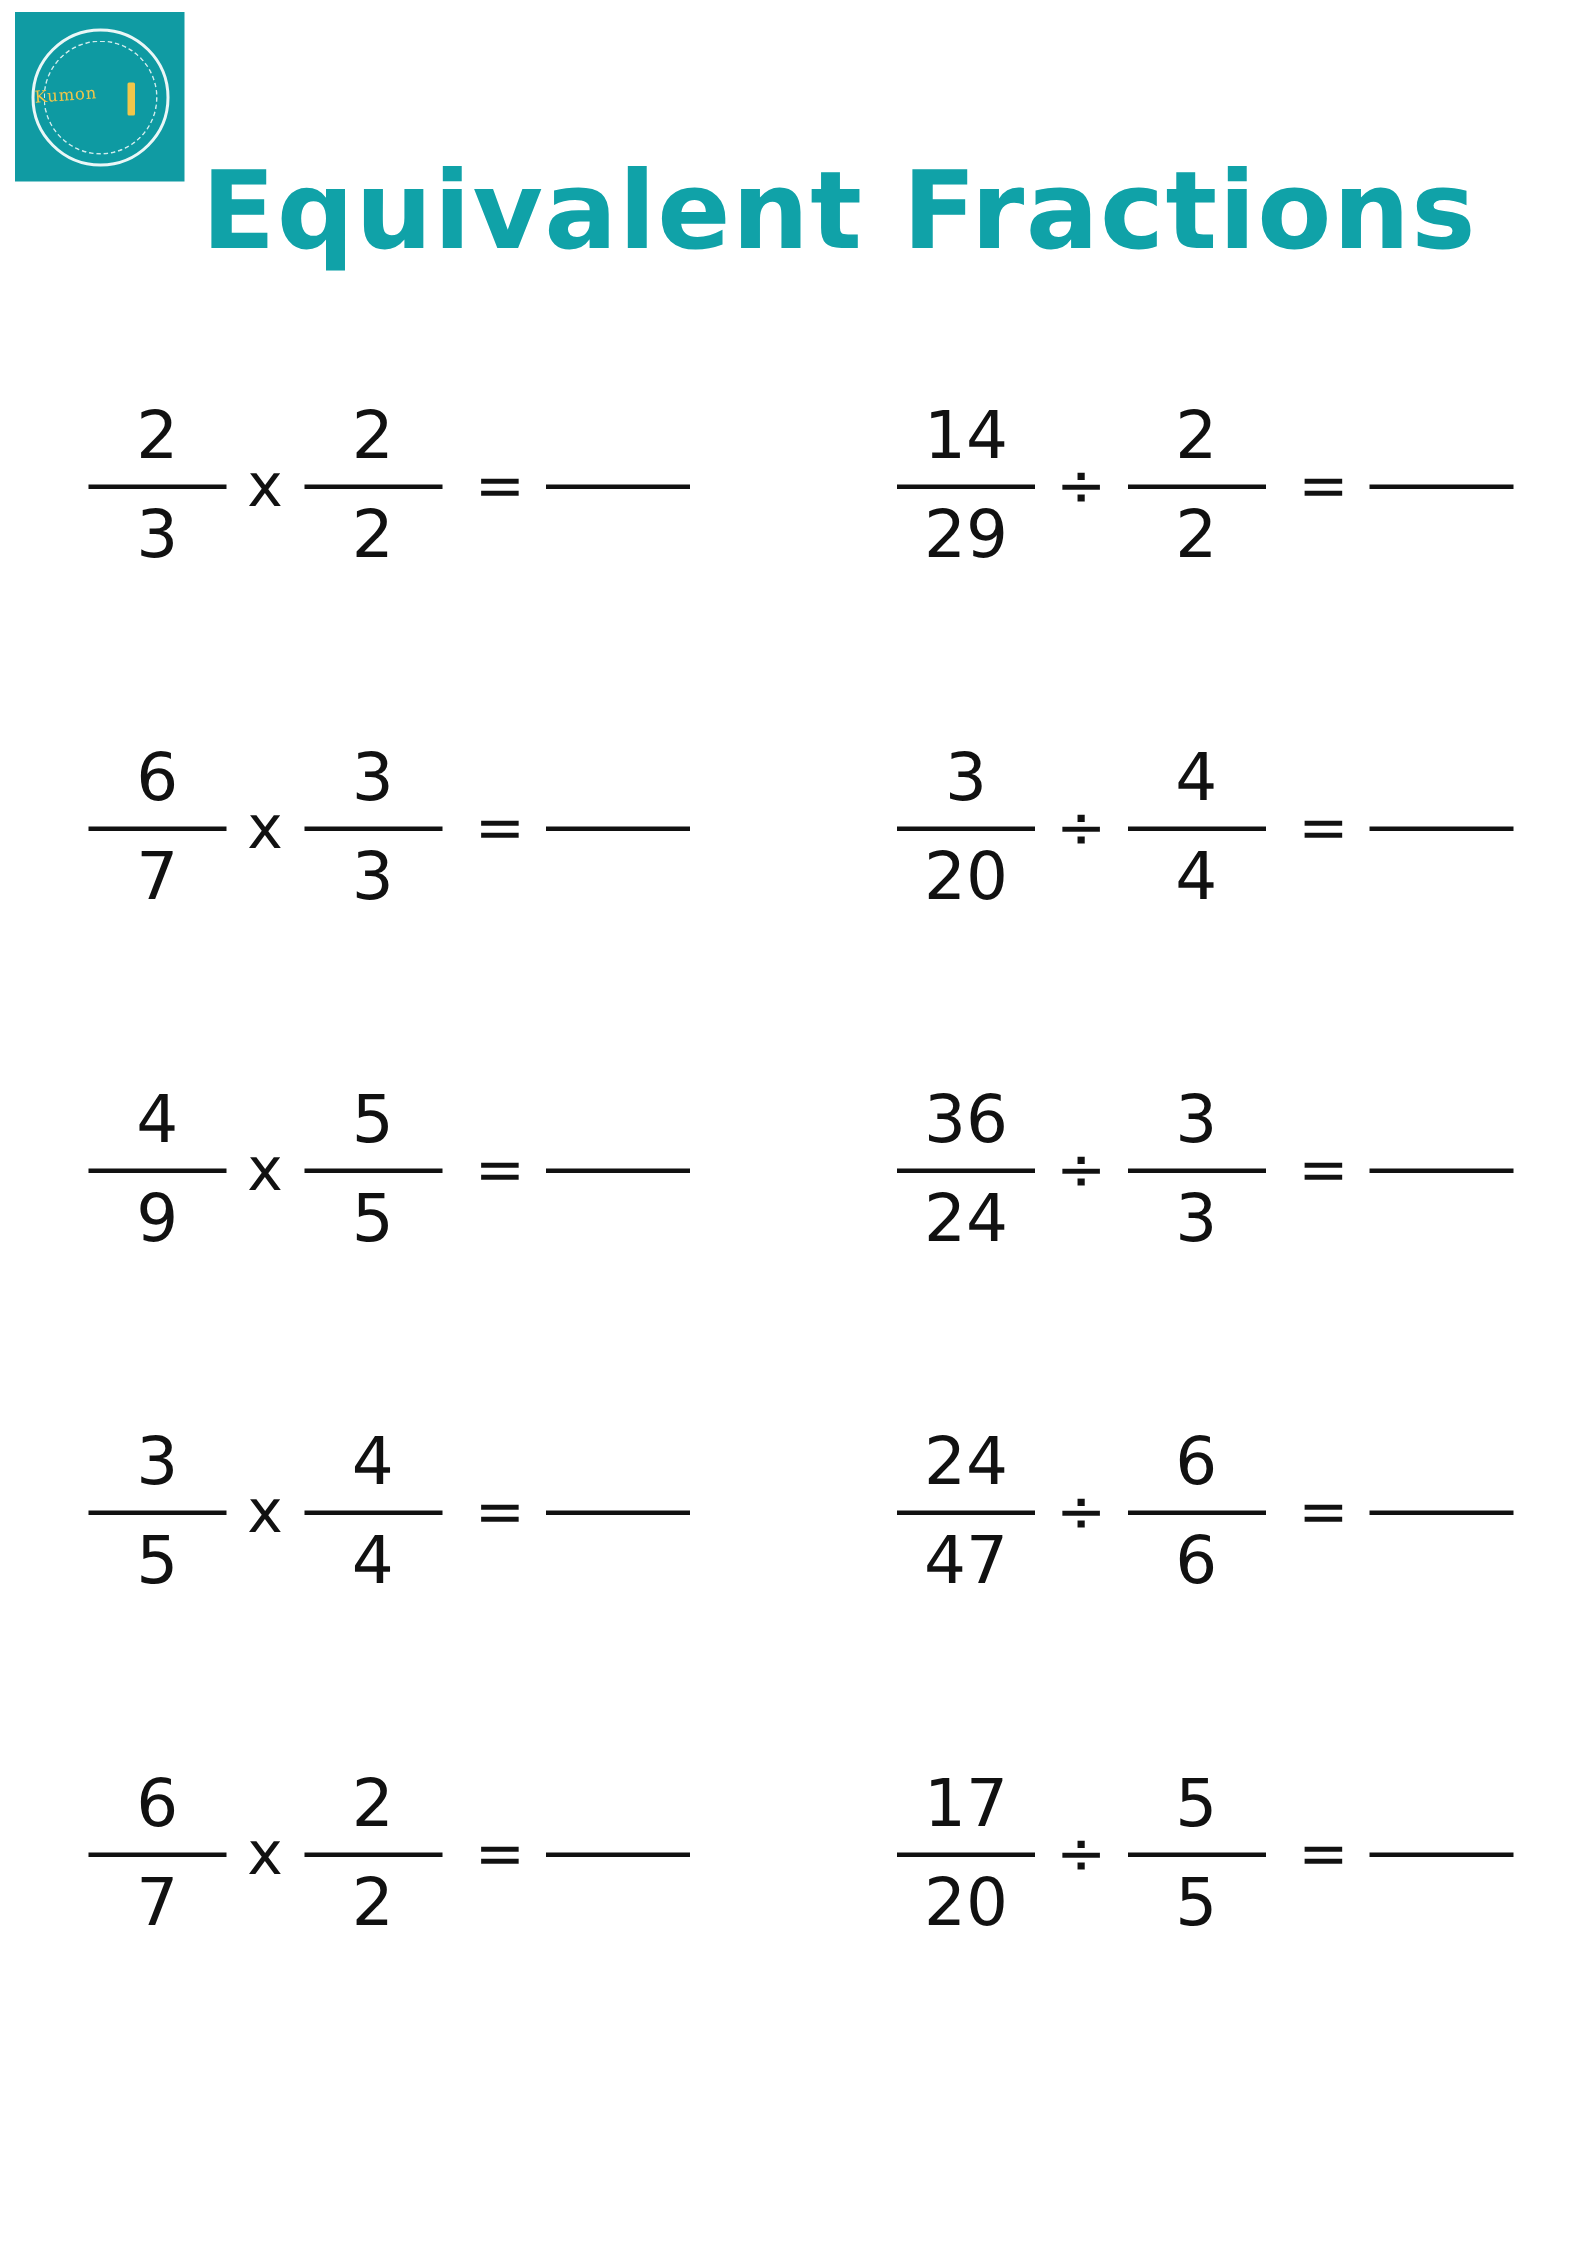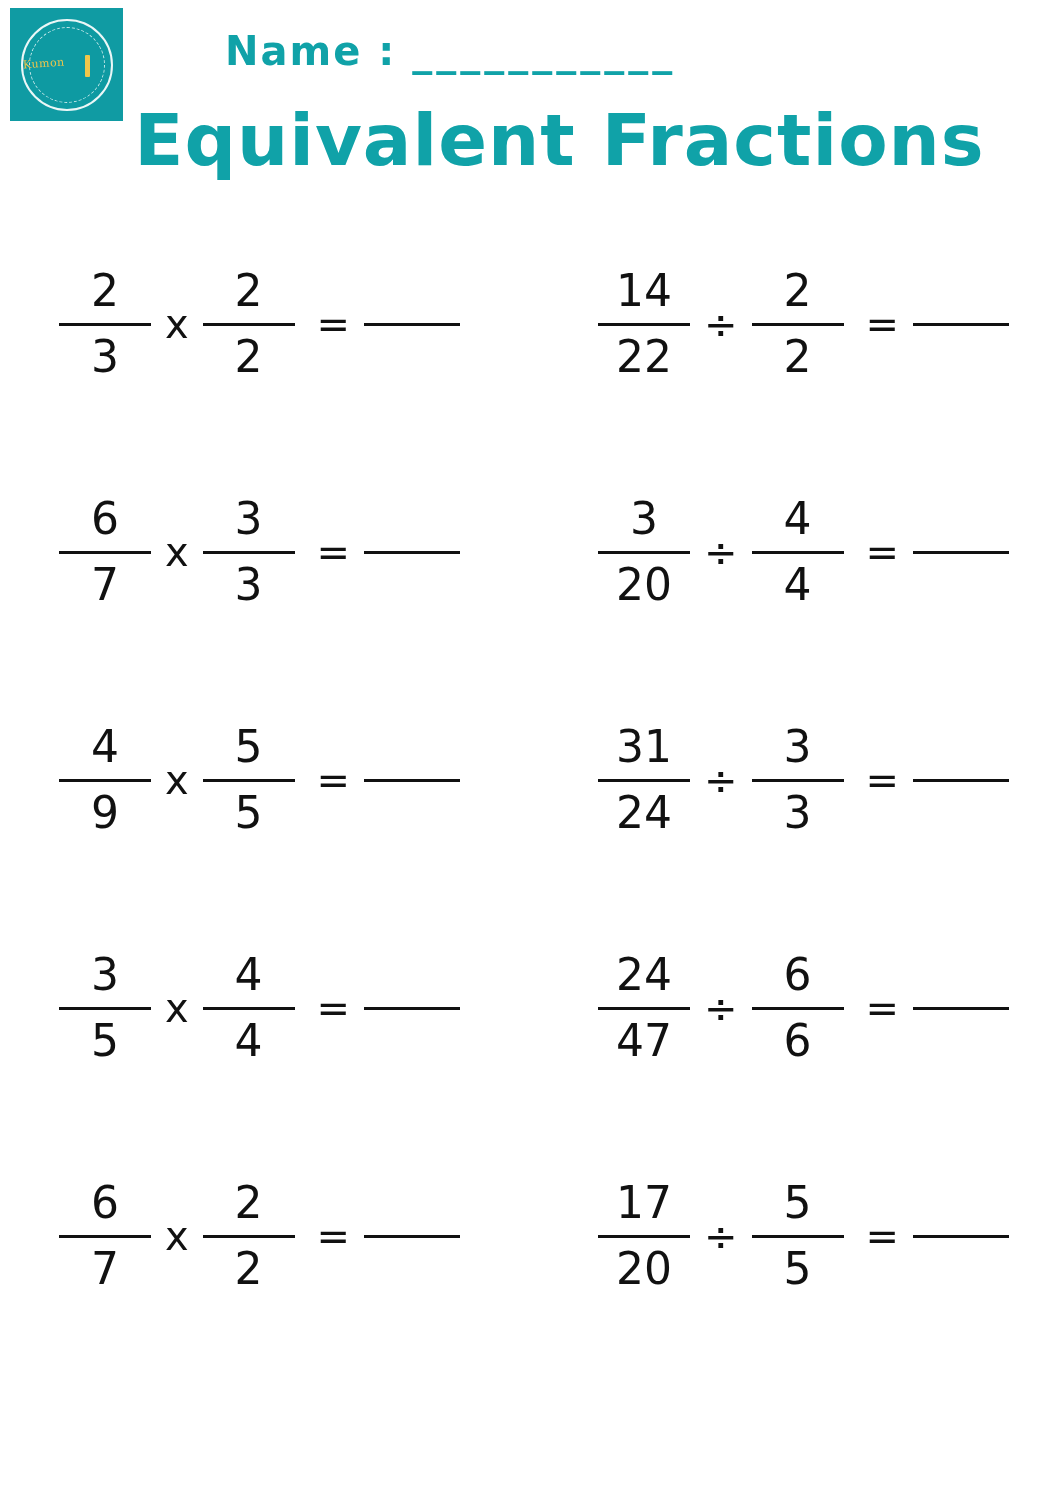--- a/index.html
+++ b/index.html
@@ -160,24 +160,20 @@
 <div class="header">
 
   <div class="logo">
     <div class="logo-inner">
       <div class="logo-ring"></div>
       <div class="logo-mark">Kumon</div>
       <span class="logo-bar"></span>
     </div>
   </div>
 
-  <div class="name-line">
-    <span>Name :</span>
-    <span class="name-blank">___________</span>
-  </div>
 
   <div class="worksheet-title">Equivalent Fractions</div>
 </div>
 
 <div class="sheet">
 
   <div class="row">
     <div class="col left">
       <div class="problem">
         <span class="frac">
@@ -193,21 +189,21 @@
         </span>
         <span class="eq">=</span>
         <span class="answer-blank"></span>
       </div>
     </div>
     <div class="col right">
       <div class="problem">
         <span class="frac">
           <span class="num">14</span>
           <span class="bar"></span>
-          <span class="den">22</span>
+          <span class="den">29</span>
         </span>
         <span class="op">÷</span>
         <span class="frac">
           <span class="num">2</span>
           <span class="bar"></span>
           <span class="den">2</span>
         </span>
         <span class="eq">=</span>
         <span class="answer-blank"></span>
       </div>
@@ -265,21 +261,21 @@
           <span class="bar"></span>
           <span class="den">5</span>
         </span>
         <span class="eq">=</span>
         <span class="answer-blank"></span>
       </div>
     </div>
     <div class="col right">
       <div class="problem">
         <span class="frac">
-          <span class="num">31</span>
+          <span class="num">36</span>
           <span class="bar"></span>
           <span class="den">24</span>
         </span>
         <span class="op">÷</span>
         <span class="frac">
           <span class="num">3</span>
           <span class="bar"></span>
           <span class="den">3</span>
         </span>
         <span class="eq">=</span>

